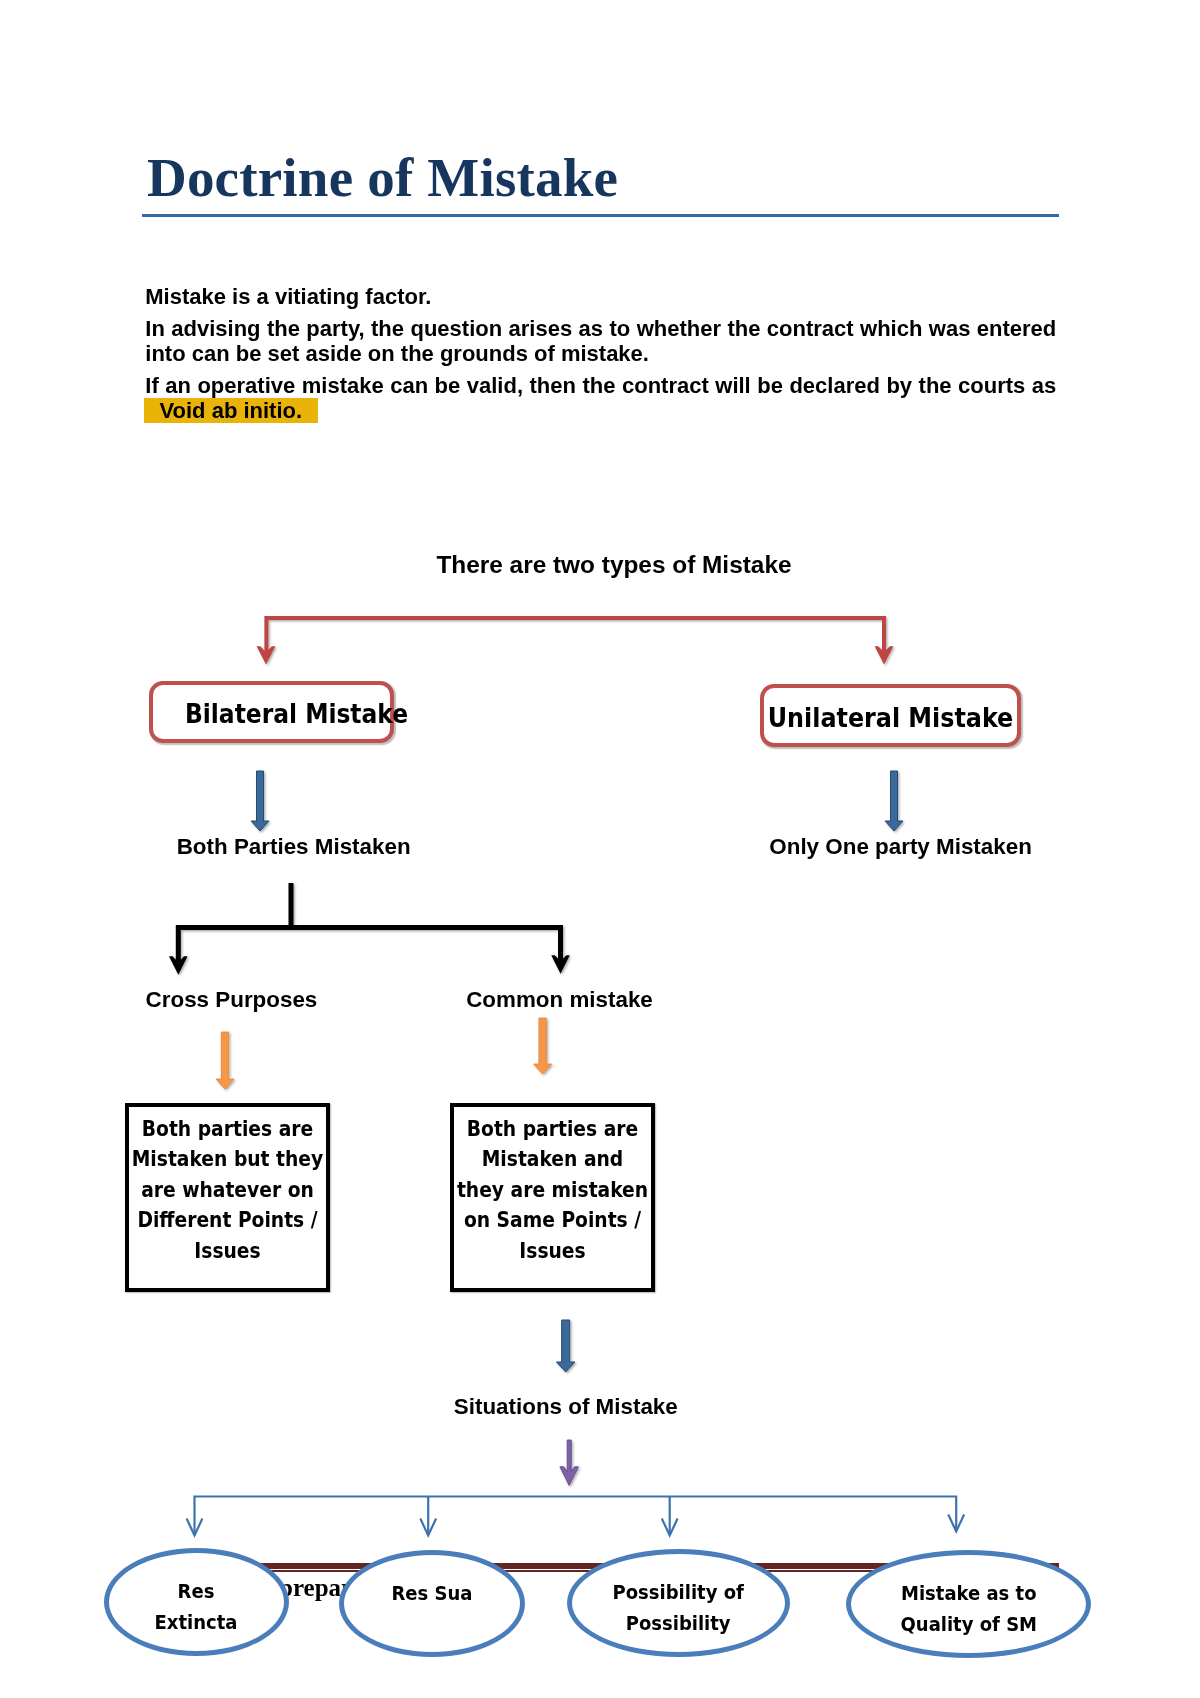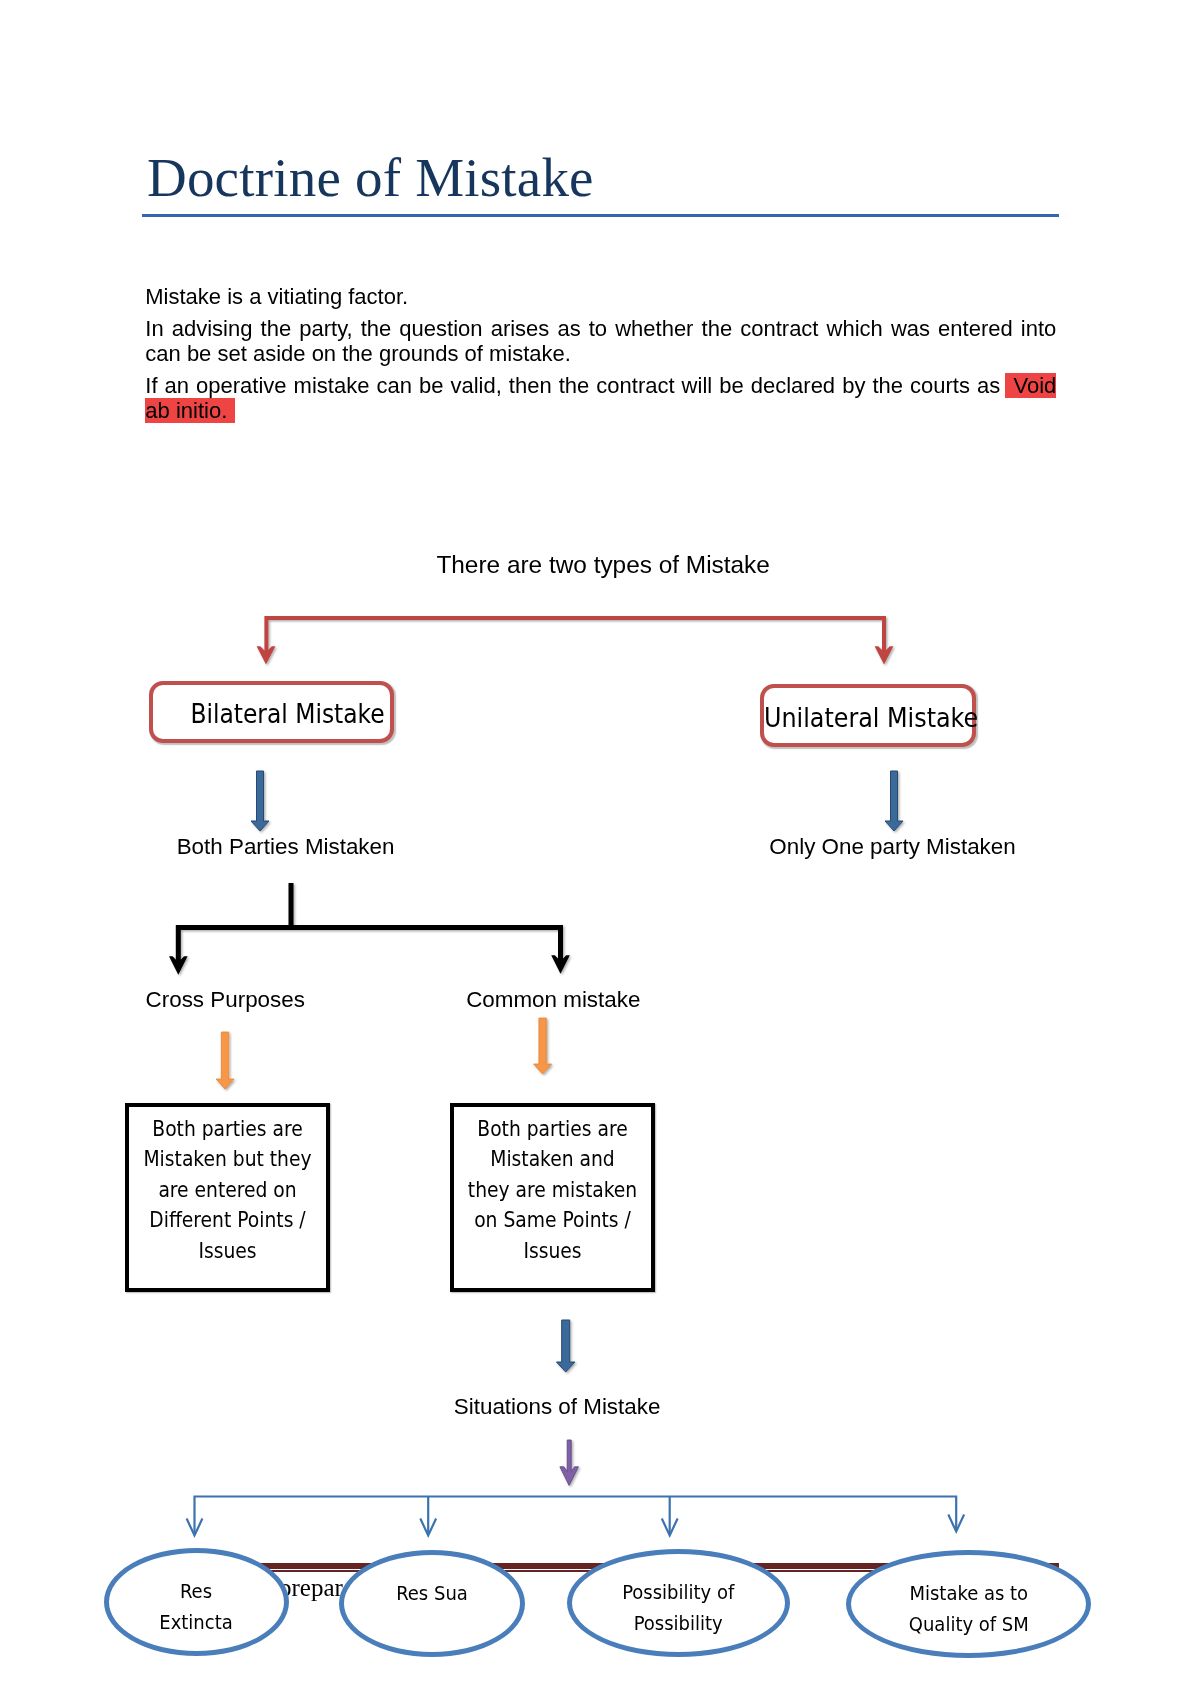--- a/index.html
+++ b/index.html
@@ -1,28 +1,28 @@
 <!DOCTYPE html>
 <html><head>
 <meta charset="utf-8">
 <title>Doctrine of Mistake</title>
 <style>
   html,body{margin:0;padding:0;background:#ffffff;}
   body{width:1200px;height:1698px;position:relative;overflow:hidden;
        font-family:"Liberation Sans",sans-serif;color:#000;}
   .page{position:absolute;left:0;top:0;width:1200px;height:1698px;}
-  .abs{position:absolute;}
+  .abs{position:absolute;font-weight:bold;}
   
   #doc-title{left:147px;top:148px;font-family:"Liberation Serif",serif;
              font-size:55px;line-height:60px;color:#17365D;letter-spacing:0.2px;white-space:nowrap;}
   #title-rule{left:142px;top:214.2px;width:916.5px;height:2.6px;background:#3468AE;}
   
   .para{left:145.3px;width:911px;font-size:22px;line-height:25px;text-align:justify;
         color:#000;font-family:"Liberation Sans",sans-serif;}
-  .hl{background:#ef4444;padding:0 8px;margin:0 -1.8px;}
+  .hl{background:#eab308;padding:0 16px;margin:0 -1.8px;}
   
   .flab{font-family:"Liberation Sans",sans-serif;font-size:22.4px;line-height:22.4px;white-space:nowrap;color:#000;}
   
   .clab{font-family:"DejaVu Sans Condensed","DejaVu Sans",sans-serif;color:#000;}
   
   .redbox{border:4px solid #C0504D;box-sizing:border-box;border-radius:14px;background:#fff;
           box-shadow:1.3px 1.3px 1.2px rgba(0,0,0,0.25);}
   .redbox span{display:block;text-align:center;white-space:nowrap;}
   
   .blackbox{border:4.5px solid #000;box-sizing:border-box;background:#fff;box-shadow:1.3px 1.3px 1.2px rgba(0,0,0,0.28);}
@@ -98,34 +98,34 @@
       <path d="M186.6 1518.5 L194.5 1535.5 L202.4 1518.5"></path>
       <path d="M420.3 1518.5 L428.2 1535.5 L436.1 1518.5"></path>
       <path d="M661.8 1518.5 L669.7 1535.5 L677.6 1518.5"></path>
       <path d="M948.3 1514.5 L956.2 1531.5 L964.1 1514.5"></path>
     </g>
   </svg>
 
   <div class="abs redbox" id="box-bilateral" style="left:149px;top:681px;width:245px;height:62px;padding-left:32px;">
     <span class="clab" style="font-size:26px;line-height:58px;">Bilateral Mistake</span>
   </div>
-  <div class="abs redbox" id="box-unilateral" style="left:760px;top:684px;width:216px;height:63px;">
+  <div class="abs redbox" id="box-unilateral" style="left:760px;top:684px;width:261px;height:63px;">
     <span class="clab" style="font-size:26.5px;line-height:59px;">Unilateral Mistake</span>
   </div>
 
   <div class="abs flab" style="left:176.7px;top:835.5px;">Both Parties Mistaken</div>
   <div class="abs flab" style="left:769.3px;top:835.5px;">Only One party Mistaken</div>
 
   <div class="abs flab" style="left:145.6px;top:988.5px;">Cross Purposes</div>
   <div class="abs flab" style="left:466.2px;top:988.5px;">Common mistake</div>
 
   <div class="abs blackbox" id="tbox-cross" style="left:125px;top:1103px;width:205px;height:189px;">
     <div class="clab tb">Both parties are</div>
     <div class="clab tb">Mistaken but they</div>
-    <div class="clab tb">are entered on</div>
+    <div class="clab tb">are whatever on</div>
     <div class="clab tb">Different Points /</div>
     <div class="clab tb">Issues</div>
   </div>
   <div class="abs blackbox" id="tbox-common" style="left:450px;top:1103px;width:205px;height:189px;">
     <div class="clab tb">Both parties are</div>
     <div class="clab tb">Mistaken and</div>
     <div class="clab tb">they are mistaken</div>
     <div class="clab tb">on Same Points /</div>
     <div class="clab tb">Issues</div>
   </div>

